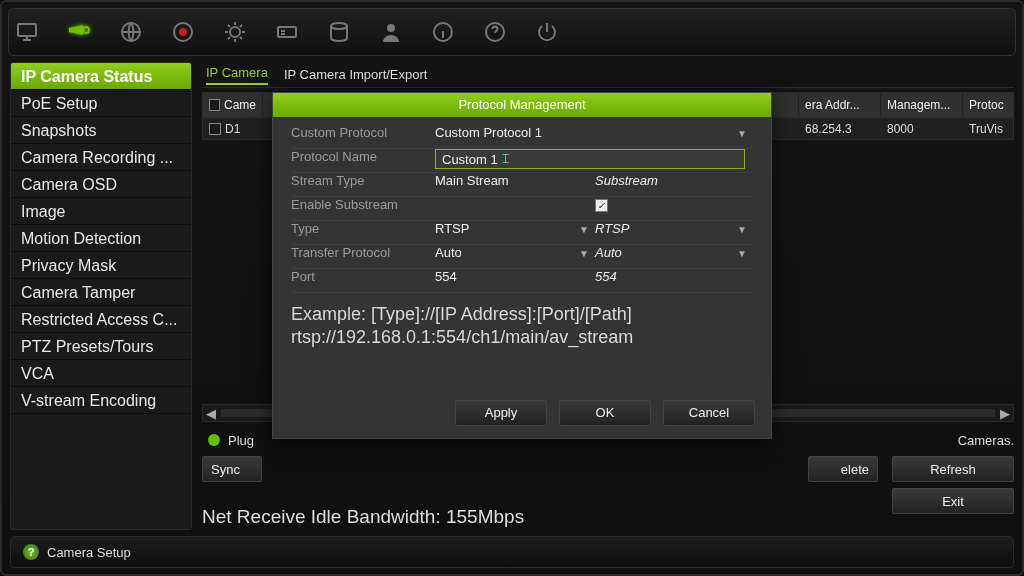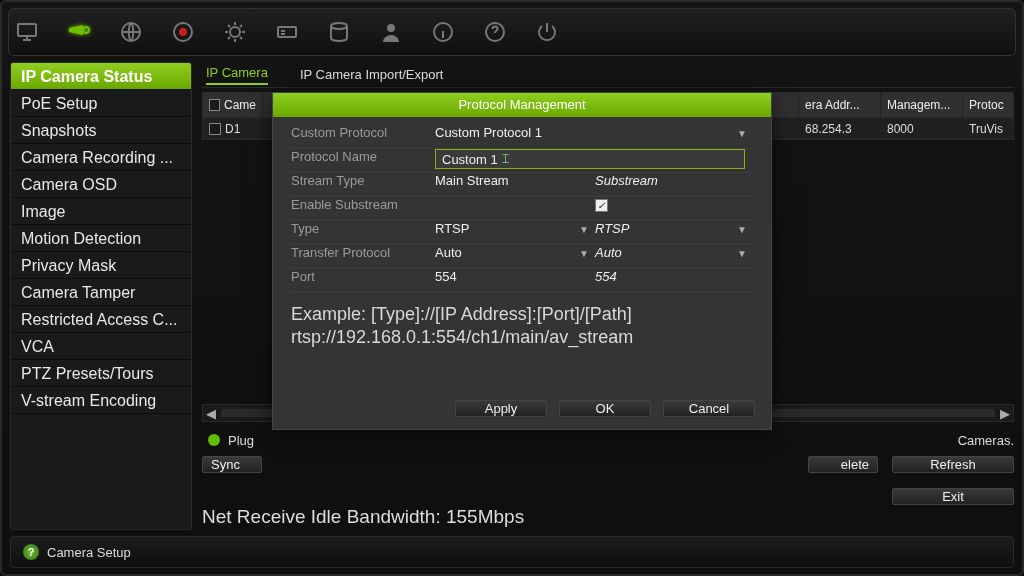--- a/index.html
+++ b/index.html
@@ -64,21 +64,21 @@
     color: #fff;
     font-weight: bold;
   }
   .content {
     flex: 1;
     padding-left: 10px;
     position: relative;
   }
   .tabs {
     height: 26px;
-    display: flex; gap: 32px;
+    display: flex; gap: 16px;
     padding-left: 4px;
     align-items: center;
     border-bottom: 1px solid #2a2a2a;
   }
   .tabs .tab {
     color: #ddd;
     font-size: 13px;
     cursor: pointer;
   }
   .tabs .tab.active {
@@ -134,21 +134,21 @@
   .status-dot { width:12px; height:12px; border-radius:50%; background:#5fbf00; margin-right:8px; margin-left:6px;}
   .btn-row {
     position: absolute;
     top: 394px; left: 10px; right: 0;
     display: flex; gap: 14px;
   }
   .btn {
     background: linear-gradient(#3a3a3a,#222);
     border: 1px solid #444;
     color: #eee;
-    height: 17px;
+    height: 26px;
     border-radius: 2px;
     display: inline-flex; align-items: center; justify-content: center;
     cursor: pointer;
     font-size: 13px;
   }
   .bandwidth {
     position: absolute;
     top: 444px; left: 10px;
     font-size: 19px;
     color: #ddd;
@@ -314,22 +314,22 @@
       <div class="sitem active">IP Camera Status</div>
       <div class="sitem">PoE Setup</div>
       <div class="sitem">Snapshots</div>
       <div class="sitem">Camera Recording ...</div>
       <div class="sitem">Camera OSD</div>
       <div class="sitem">Image</div>
       <div class="sitem">Motion Detection</div>
       <div class="sitem">Privacy Mask</div>
       <div class="sitem">Camera Tamper</div>
       <div class="sitem">Restricted Access C...</div>
+      <div class="sitem">PTZ Presets/Tours</div>
       <div class="sitem">VCA</div>
-      <div class="sitem">PTZ Presets/Tours</div>
       <div class="sitem">V-stream Encoding</div>
     </div>
 
     <div class="content">
       <div class="tabs">
         <span class="tab active">IP Camera</span>
         <span class="tab">IP Camera Import/Export</span>
       </div>
 
       <div class="table-wrap">

